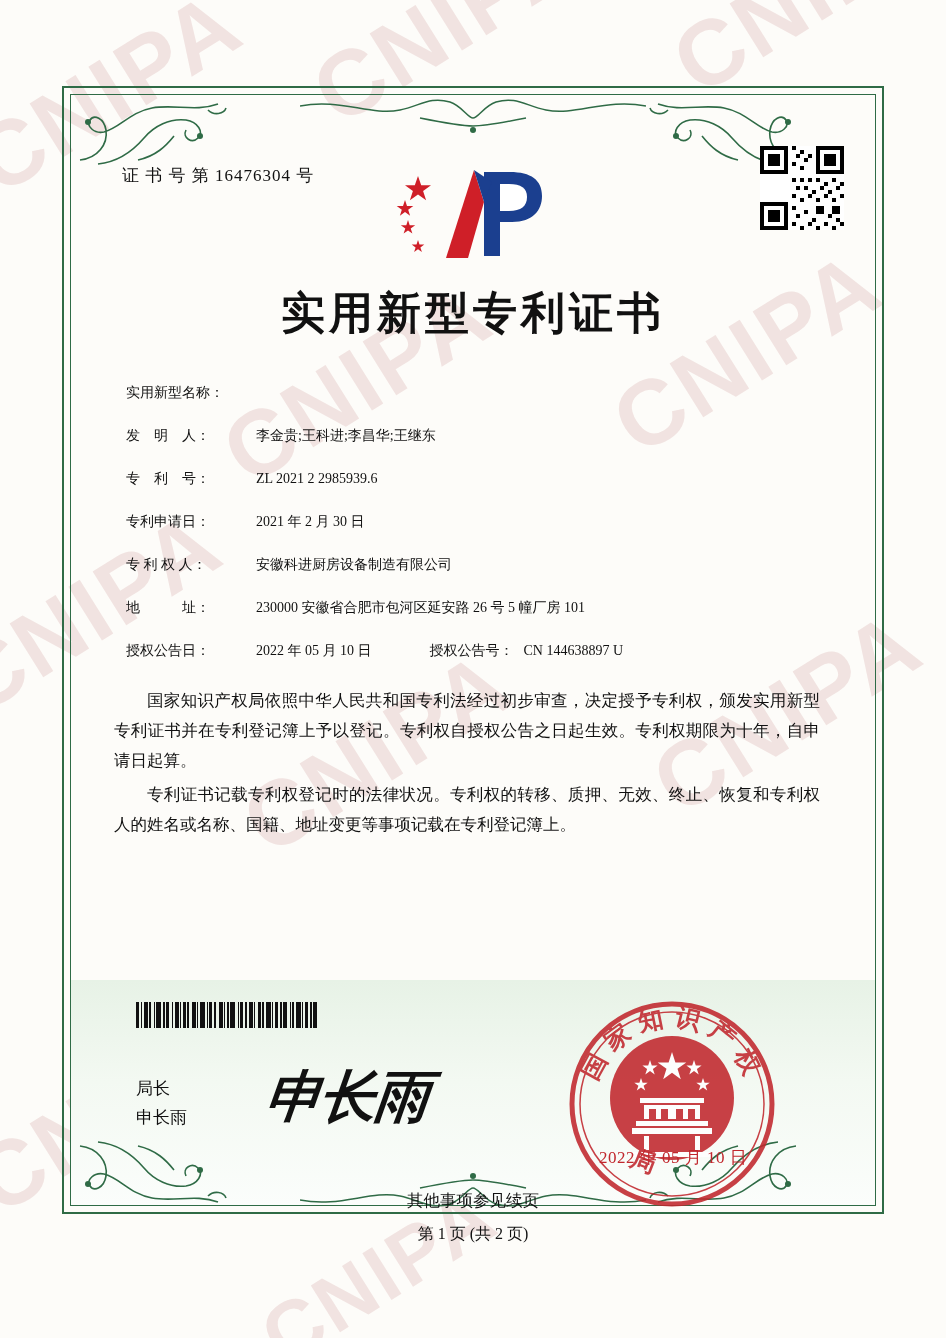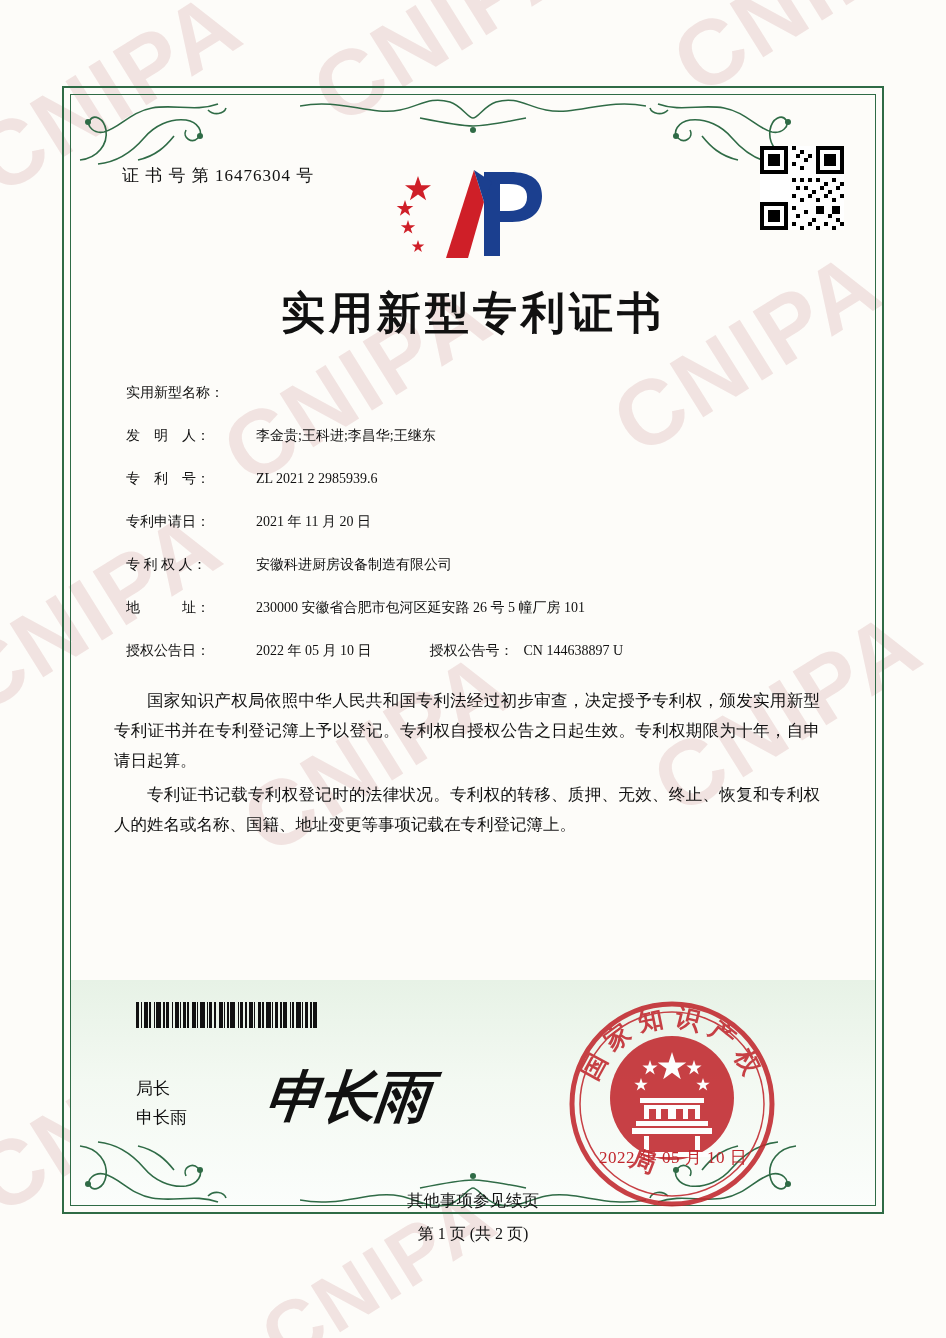--- a/index.html
+++ b/index.html
@@ -412,21 +412,21 @@
     <div class="field-row">
       <div class="field-label">发　明　人：</div>
       <div class="field-value">李金贵;王科进;李昌华;王继东</div>
     </div>
     <div class="field-row">
       <div class="field-label">专　利　号：</div>
       <div class="field-value">ZL 2021 2 2985939.6</div>
     </div>
     <div class="field-row">
       <div class="field-label">专利申请日：</div>
-      <div class="field-value">2021 年 11 月 20 日</div>
+      <div class="field-value">2021 年 2 月 30 日</div>
     </div>
     <div class="field-row">
       <div class="field-label">专 利 权 人：</div>
       <div class="field-value">安徽科进厨房设备制造有限公司</div>
     </div>
     <div class="field-row">
       <div class="field-label">地　　　址：</div>
       <div class="field-value">230000 安徽省合肥市包河区延安路 26 号 5 幢厂房 101</div>
     </div>
     <div class="field-row two-col">

